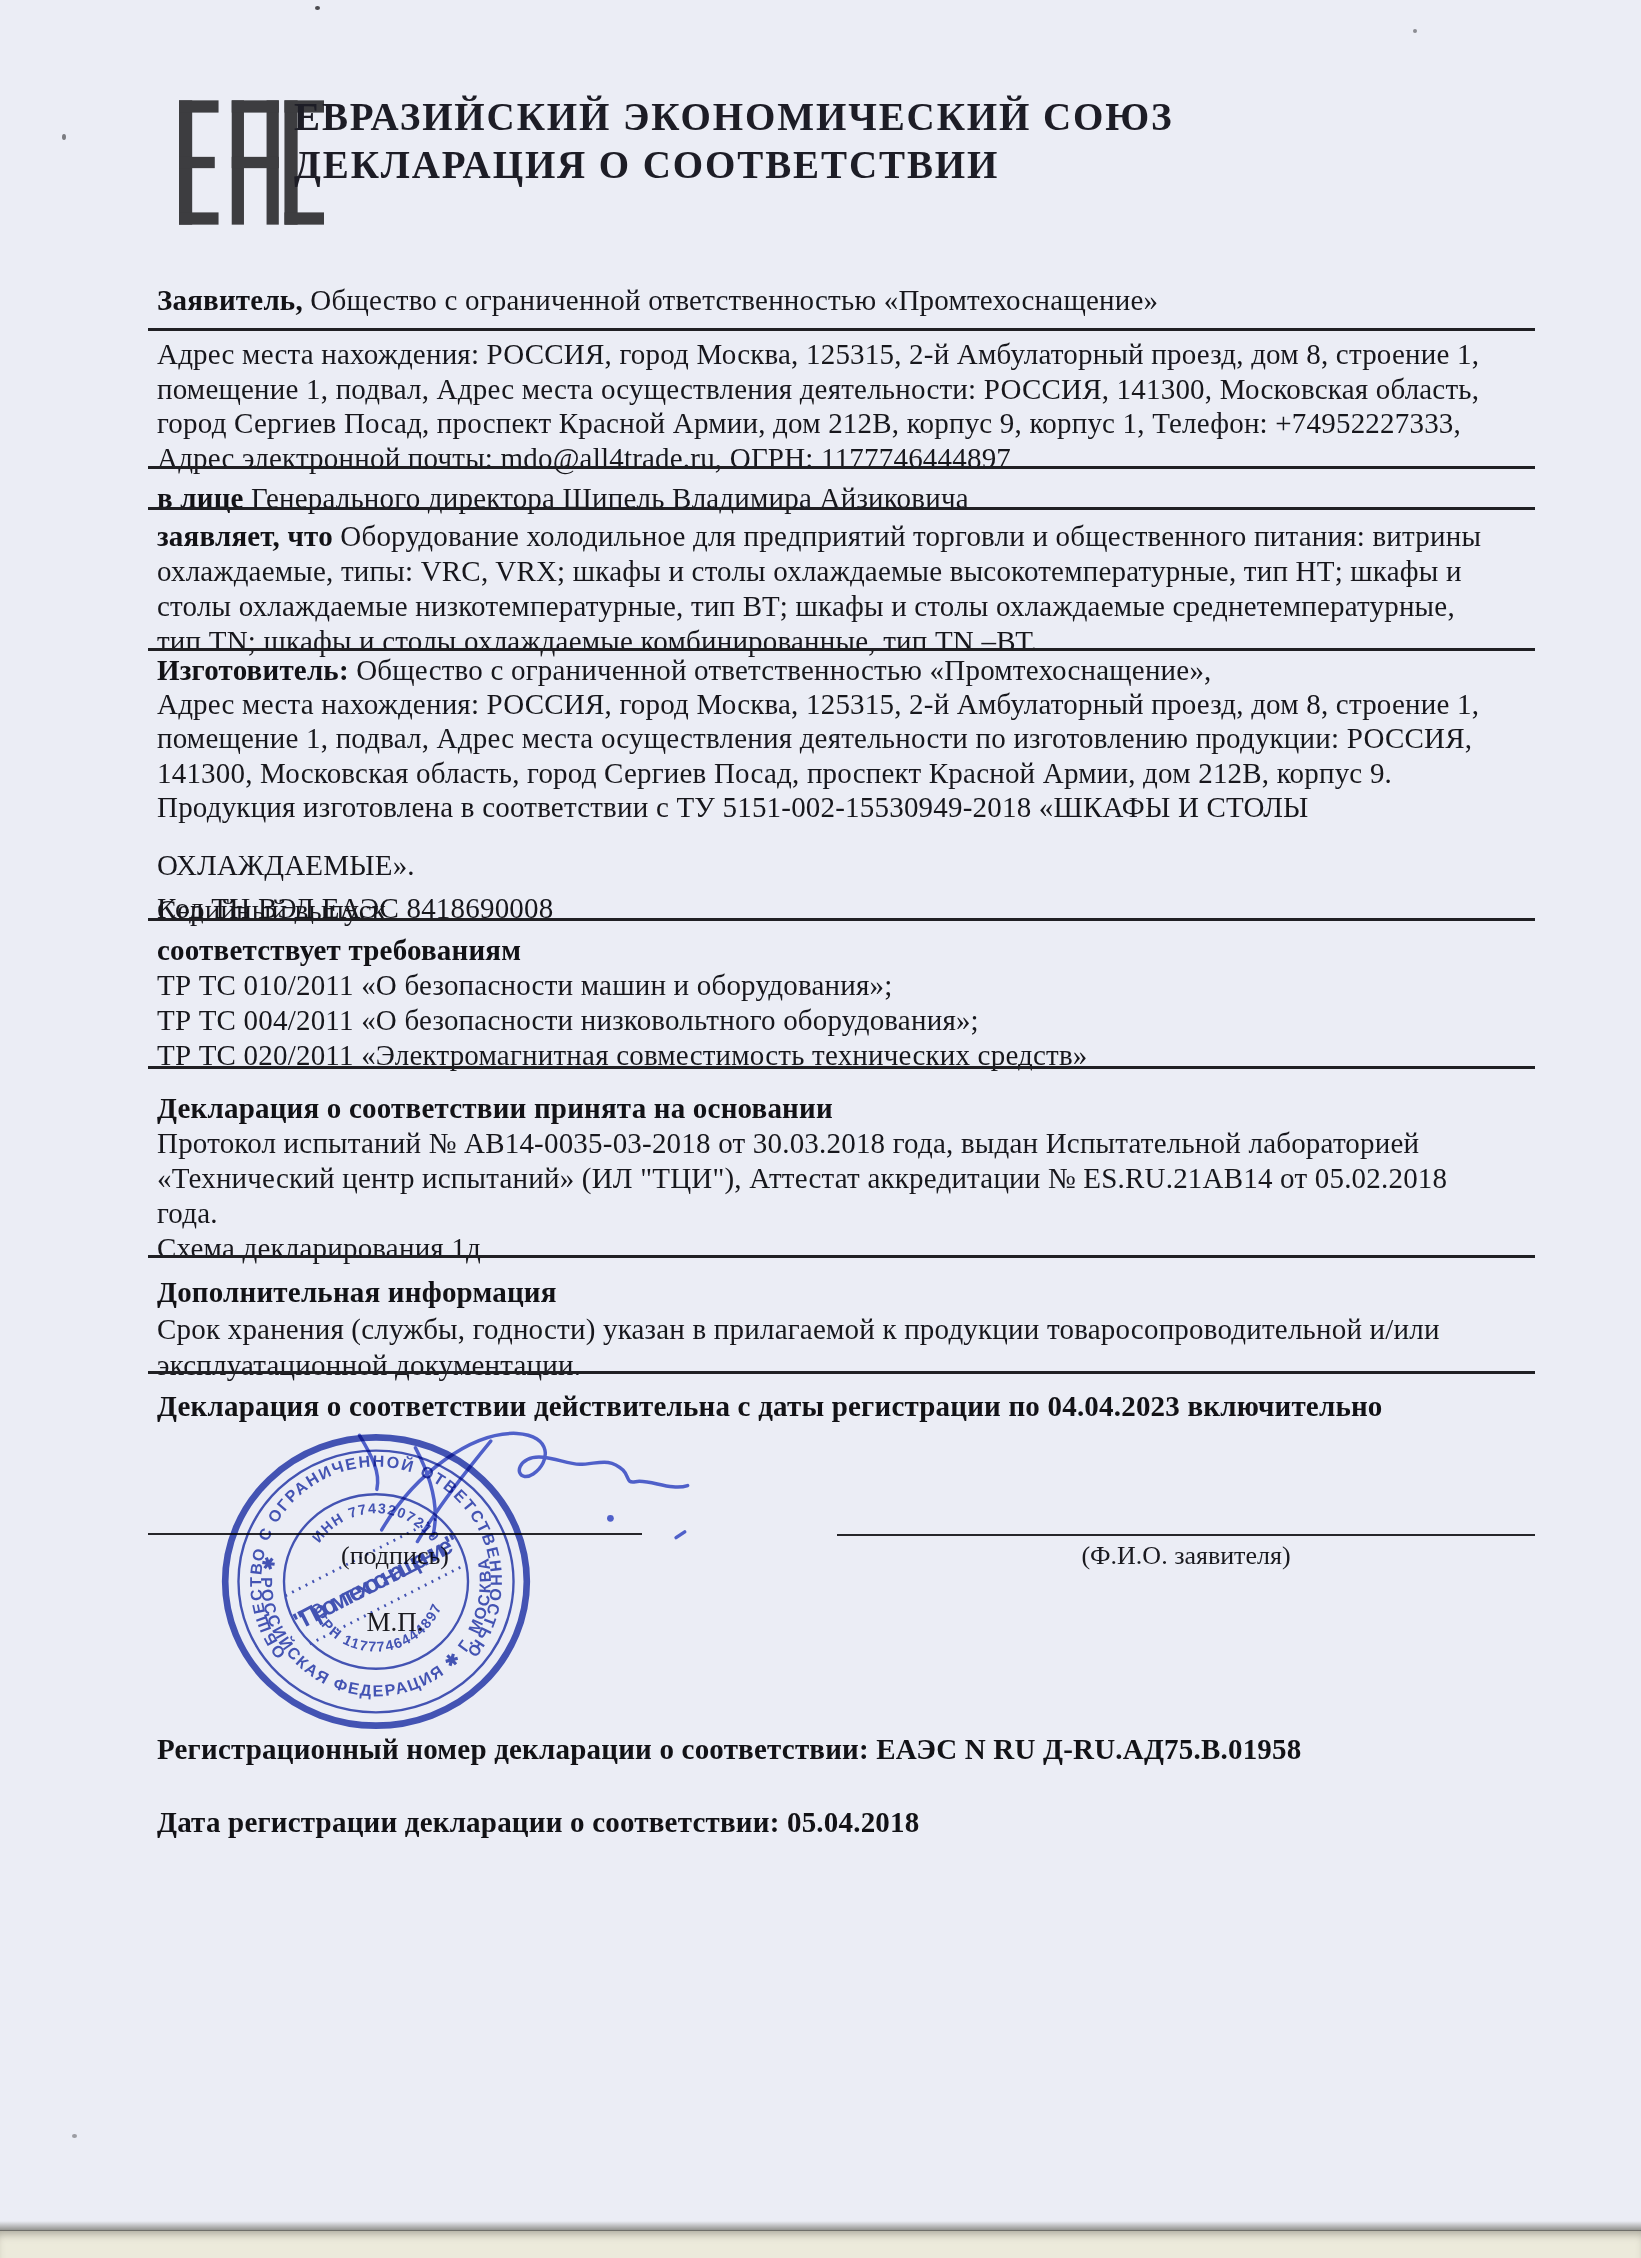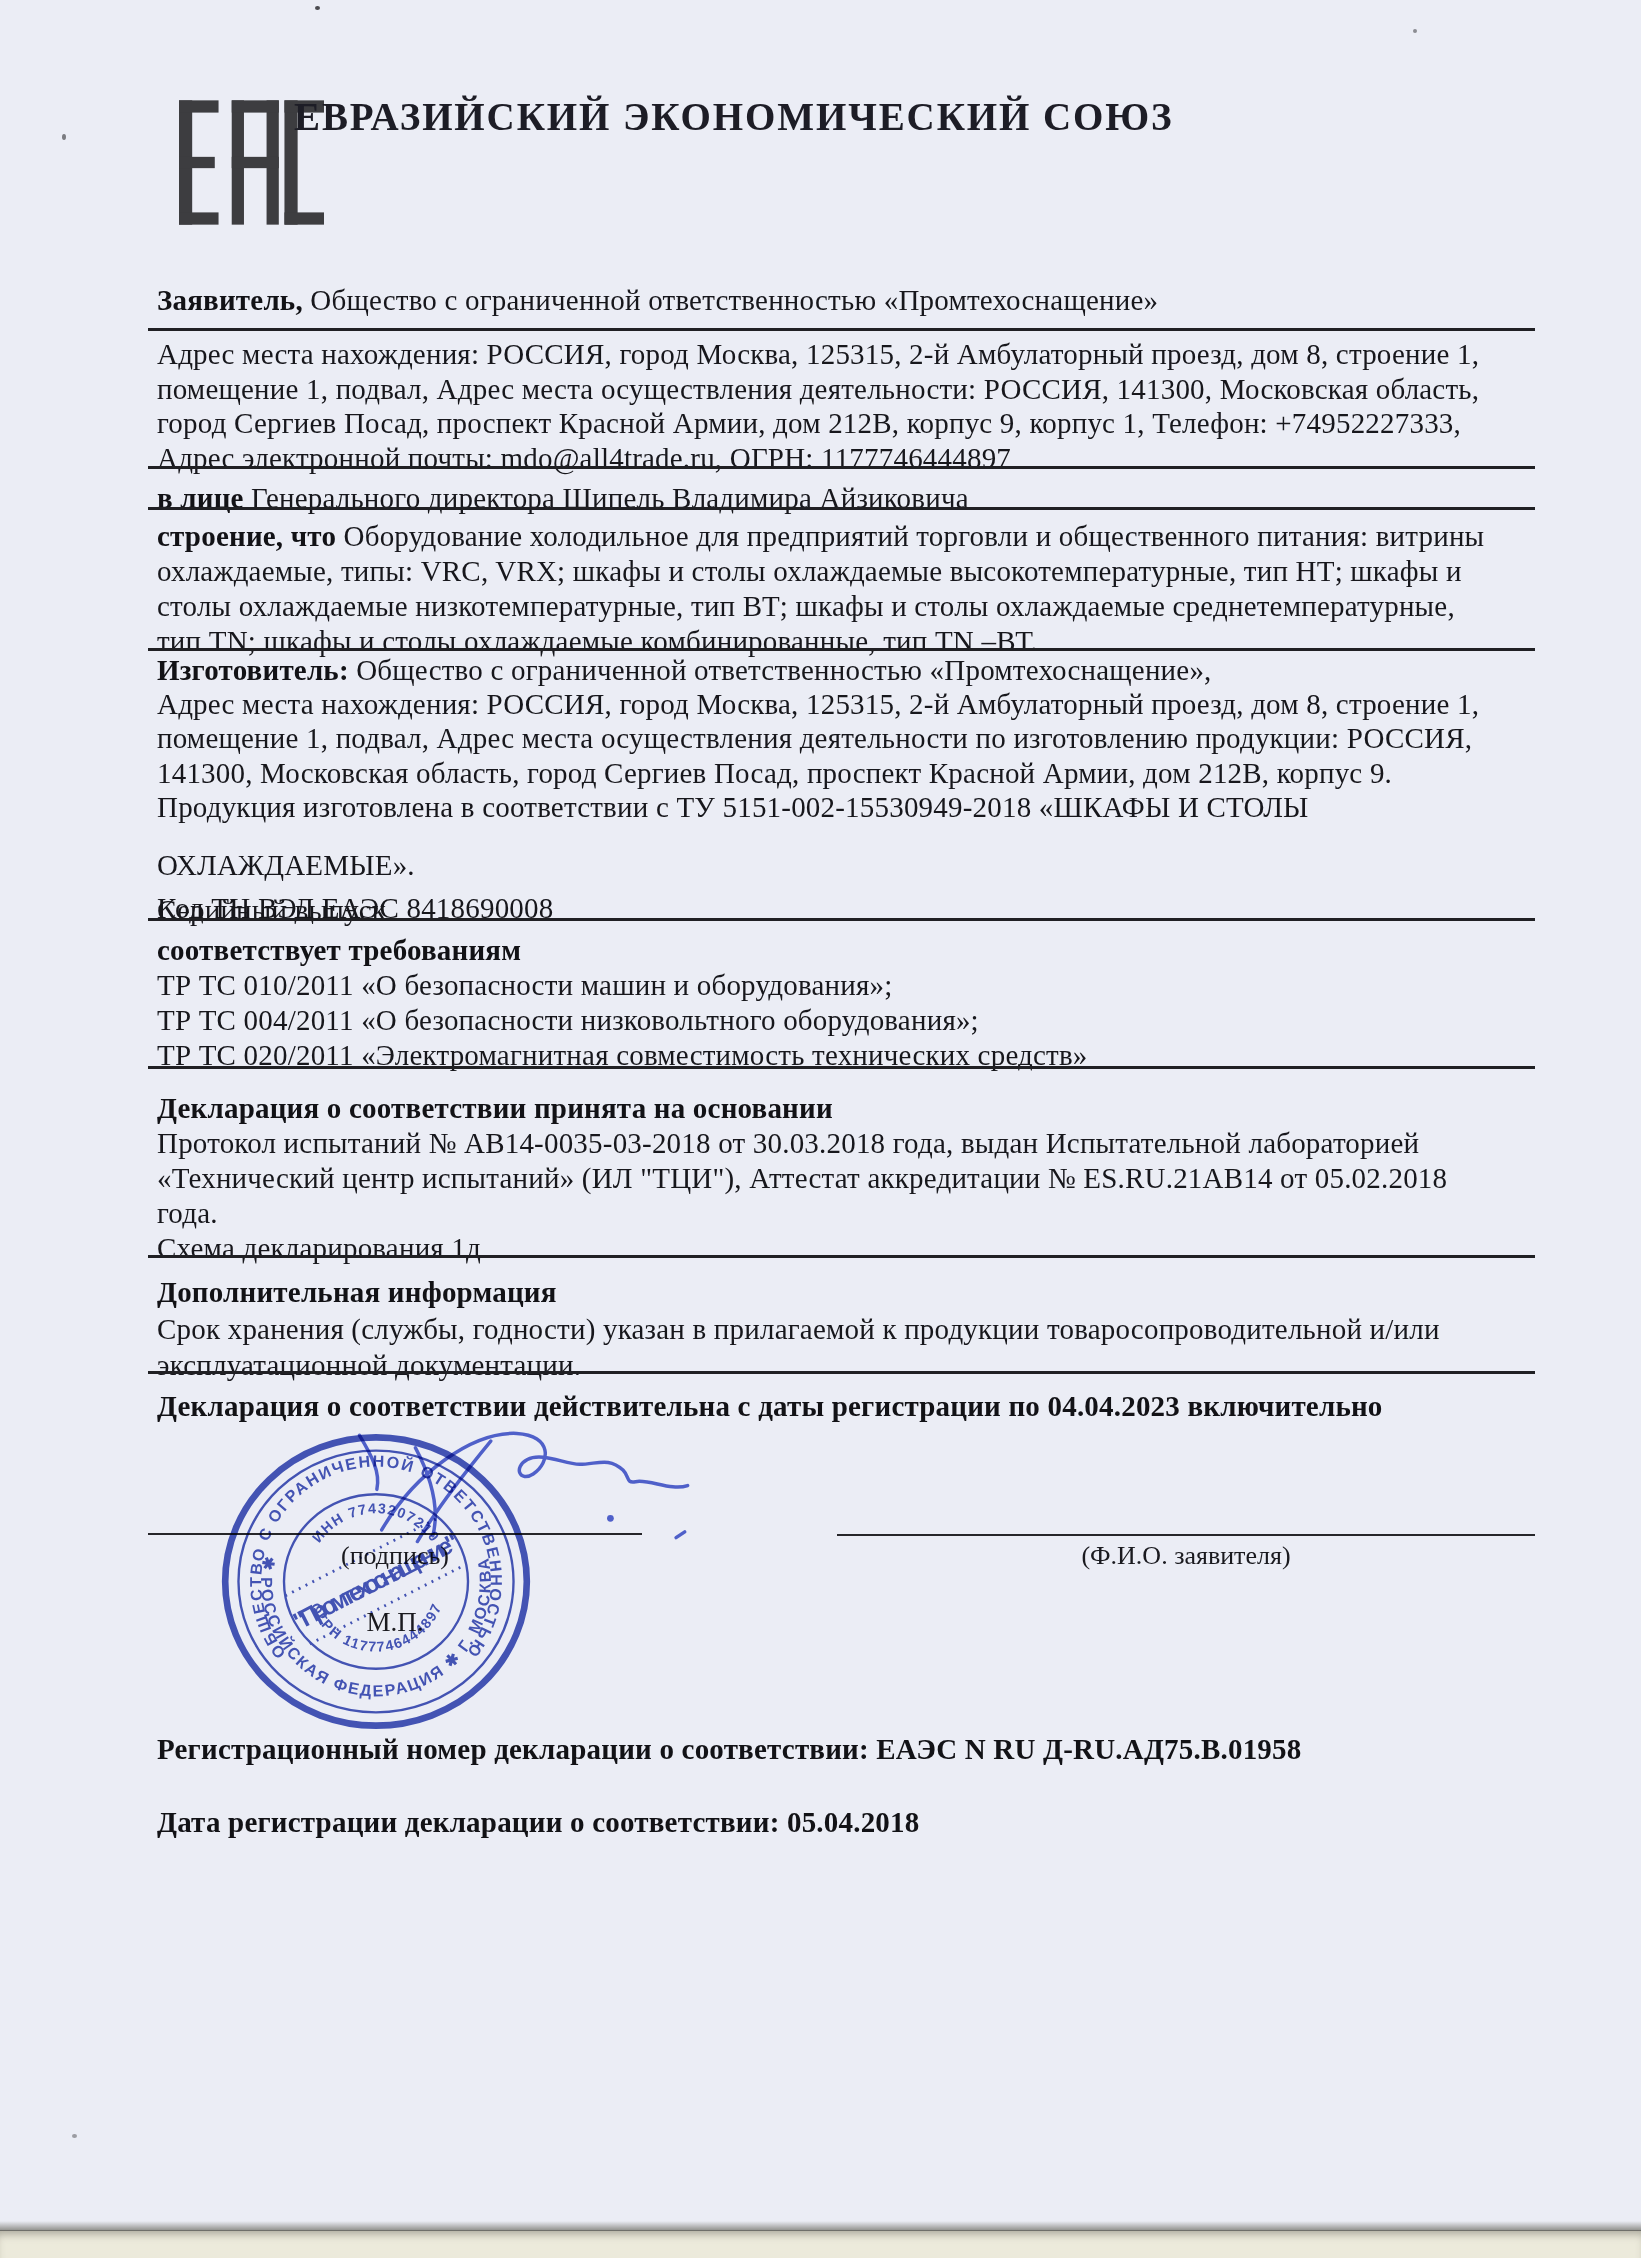--- a/index.html
+++ b/index.html
@@ -51,33 +51,34 @@
       <rect x="56" y="0" width="50" height="13"></rect>
       <rect x="56" y="60" width="50" height="12"></rect>
       <rect x="112" y="0" width="14" height="132"></rect>
       <rect x="112" y="0" width="42" height="13"></rect>
       <rect x="112" y="119" width="42" height="13"></rect>
     </g>
   </svg>
 
   <div class="title">
     <div>ЕВРАЗИЙСКИЙ ЭКОНОМИЧЕСКИЙ СОЮЗ</div>
+    <div>ДЕКЛАРАЦИЯ О СООТВЕТСТВИИ</div>
   </div>
 
   <div id="doc-body">
       <div class="tline" style="top: 283px;"><span class="b">Заявитель,</span> Общество с ограниченной ответственностью «Промтехоснащение»</div>
       <div class="rule" style="top: 328px;"></div>
       <div class="tline" style="top: 337px;">Адрес места нахождения: РОССИЯ, город Москва, 125315, 2-й Амбулаторный проезд, дом 8, строение 1,</div>
       <div class="tline" style="top: 372px;">помещение 1, подвал, Адрес места осуществления деятельности: РОССИЯ, 141300, Московская область,</div>
       <div class="tline" style="top: 406px;">город Сергиев Посад, проспект Красной Армии, дом 212В, корпус 9, корпус 1, Телефон: +74952227333,</div>
       <div class="tline" style="top: 441px;">Адрес электронной почты: mdo@all4trade.ru, ОГРН: 1177746444897</div>
       <div class="rule" style="top: 466px;"></div>
       <div class="tline" style="top: 481px;"><span class="b">в лице</span> Генерального директора Шипель Владимира Айзиковича</div>
       <div class="rule" style="top: 507px;"></div>
-      <div class="tline" style="top: 519px;"><span class="b">строение, что</span> Оборудование холодильное для предприятий торговли и общественного питания: витрины</div>
+      <div class="tline" style="top: 519px;"><span class="b">заявляет, что</span> Оборудование холодильное для предприятий торговли и общественного питания: витрины</div>
       <div class="tline" style="top: 554px;">охлаждаемые, типы: VRC, VRX; шкафы и столы охлаждаемые высокотемпературные, тип НТ; шкафы и</div>
       <div class="tline" style="top: 589px;">столы охлаждаемые низкотемпературные, тип ВТ; шкафы и столы охлаждаемые среднетемпературные,</div>
       <div class="tline" style="top: 624px;">тип TN; шкафы и столы охлаждаемые комбинированные, тип TN –ВТ.</div>
       <div class="rule" style="top: 648px;"></div>
       <div class="tline" style="top: 653px;"><span class="b">Изготовитель:</span> Общество с ограниченной ответственностью «Промтехоснащение»,</div>
       <div class="tline" style="top: 687px;">Адрес места нахождения: РОССИЯ, город Москва, 125315, 2-й Амбулаторный проезд, дом 8, строение 1,</div>
       <div class="tline" style="top: 721px;">помещение 1, подвал, Адрес места осуществления деятельности по изготовлению продукции: РОССИЯ,</div>
       <div class="tline" style="top: 756px;">141300, Московская область, город Сергиев Посад, проспект Красной Армии, дом 212В, корпус 9.</div>
       <div class="tline" style="top: 790px;">Продукция изготовлена в соответствии с ТУ 5151-002-15530949-2018 «ШКАФЫ И СТОЛЫ</div>
       <div class="tline" style="top: 848px; text-align: right;">ОХЛАЖДАЕМЫЕ».</div>

